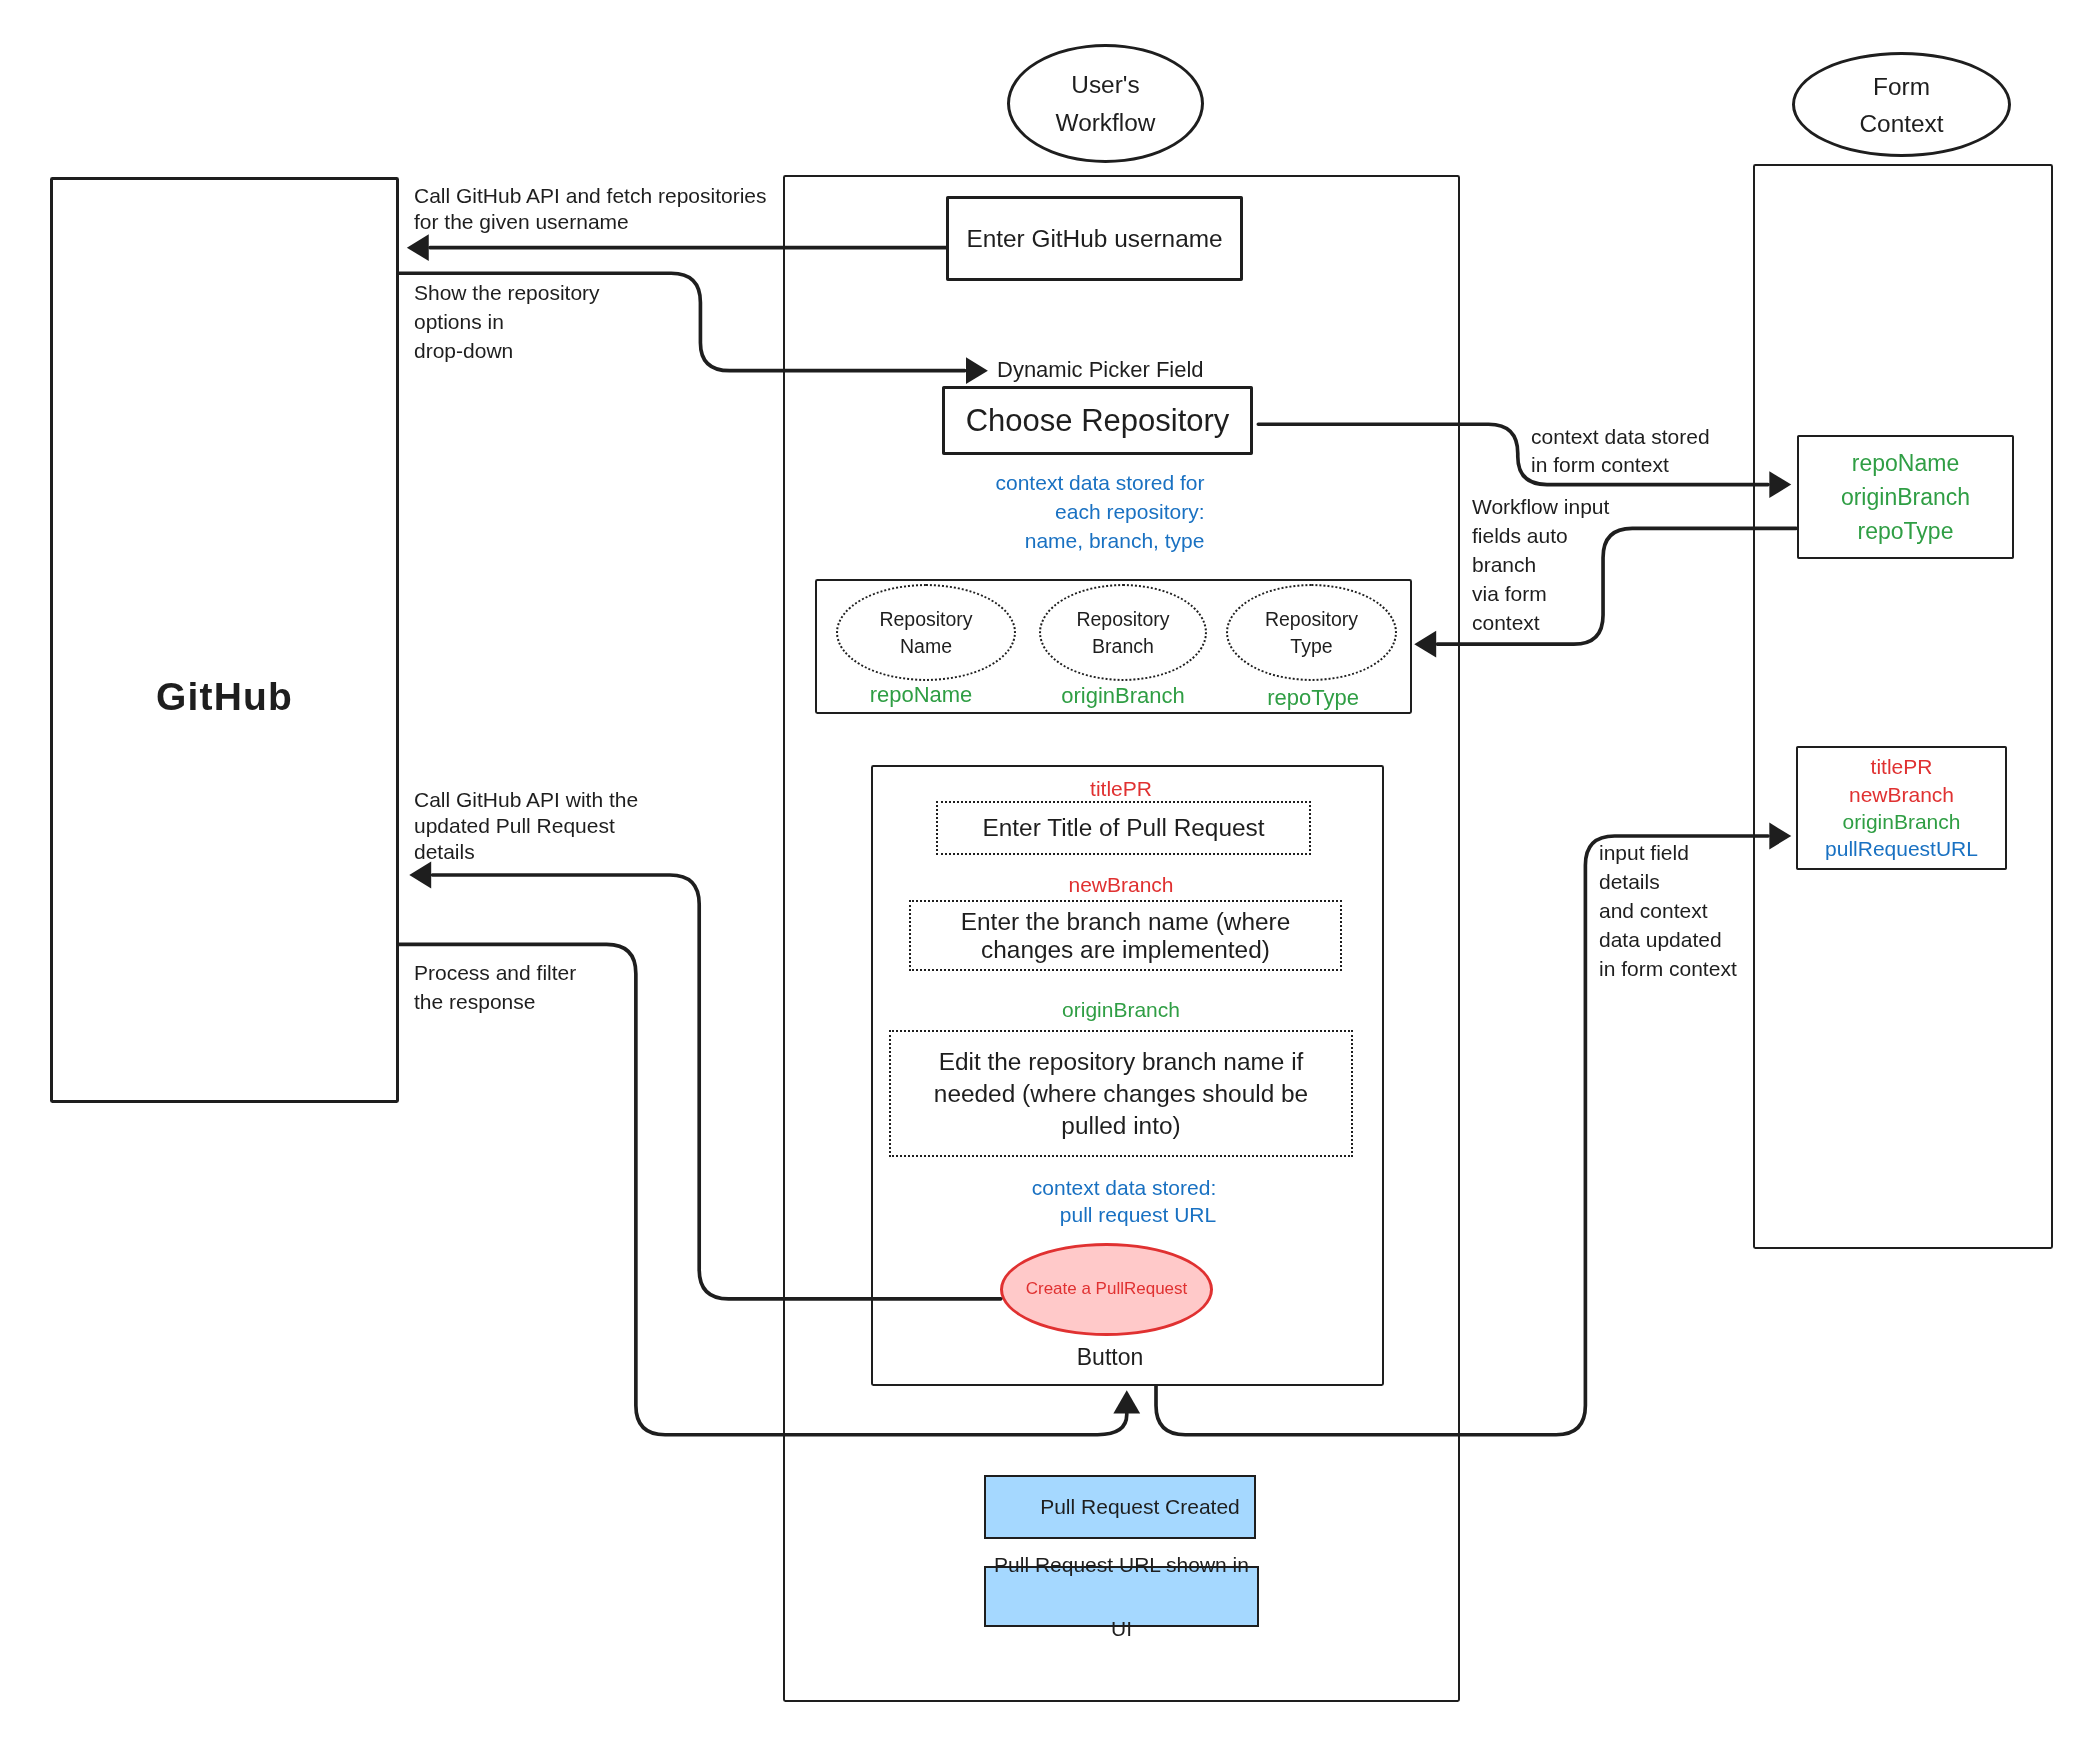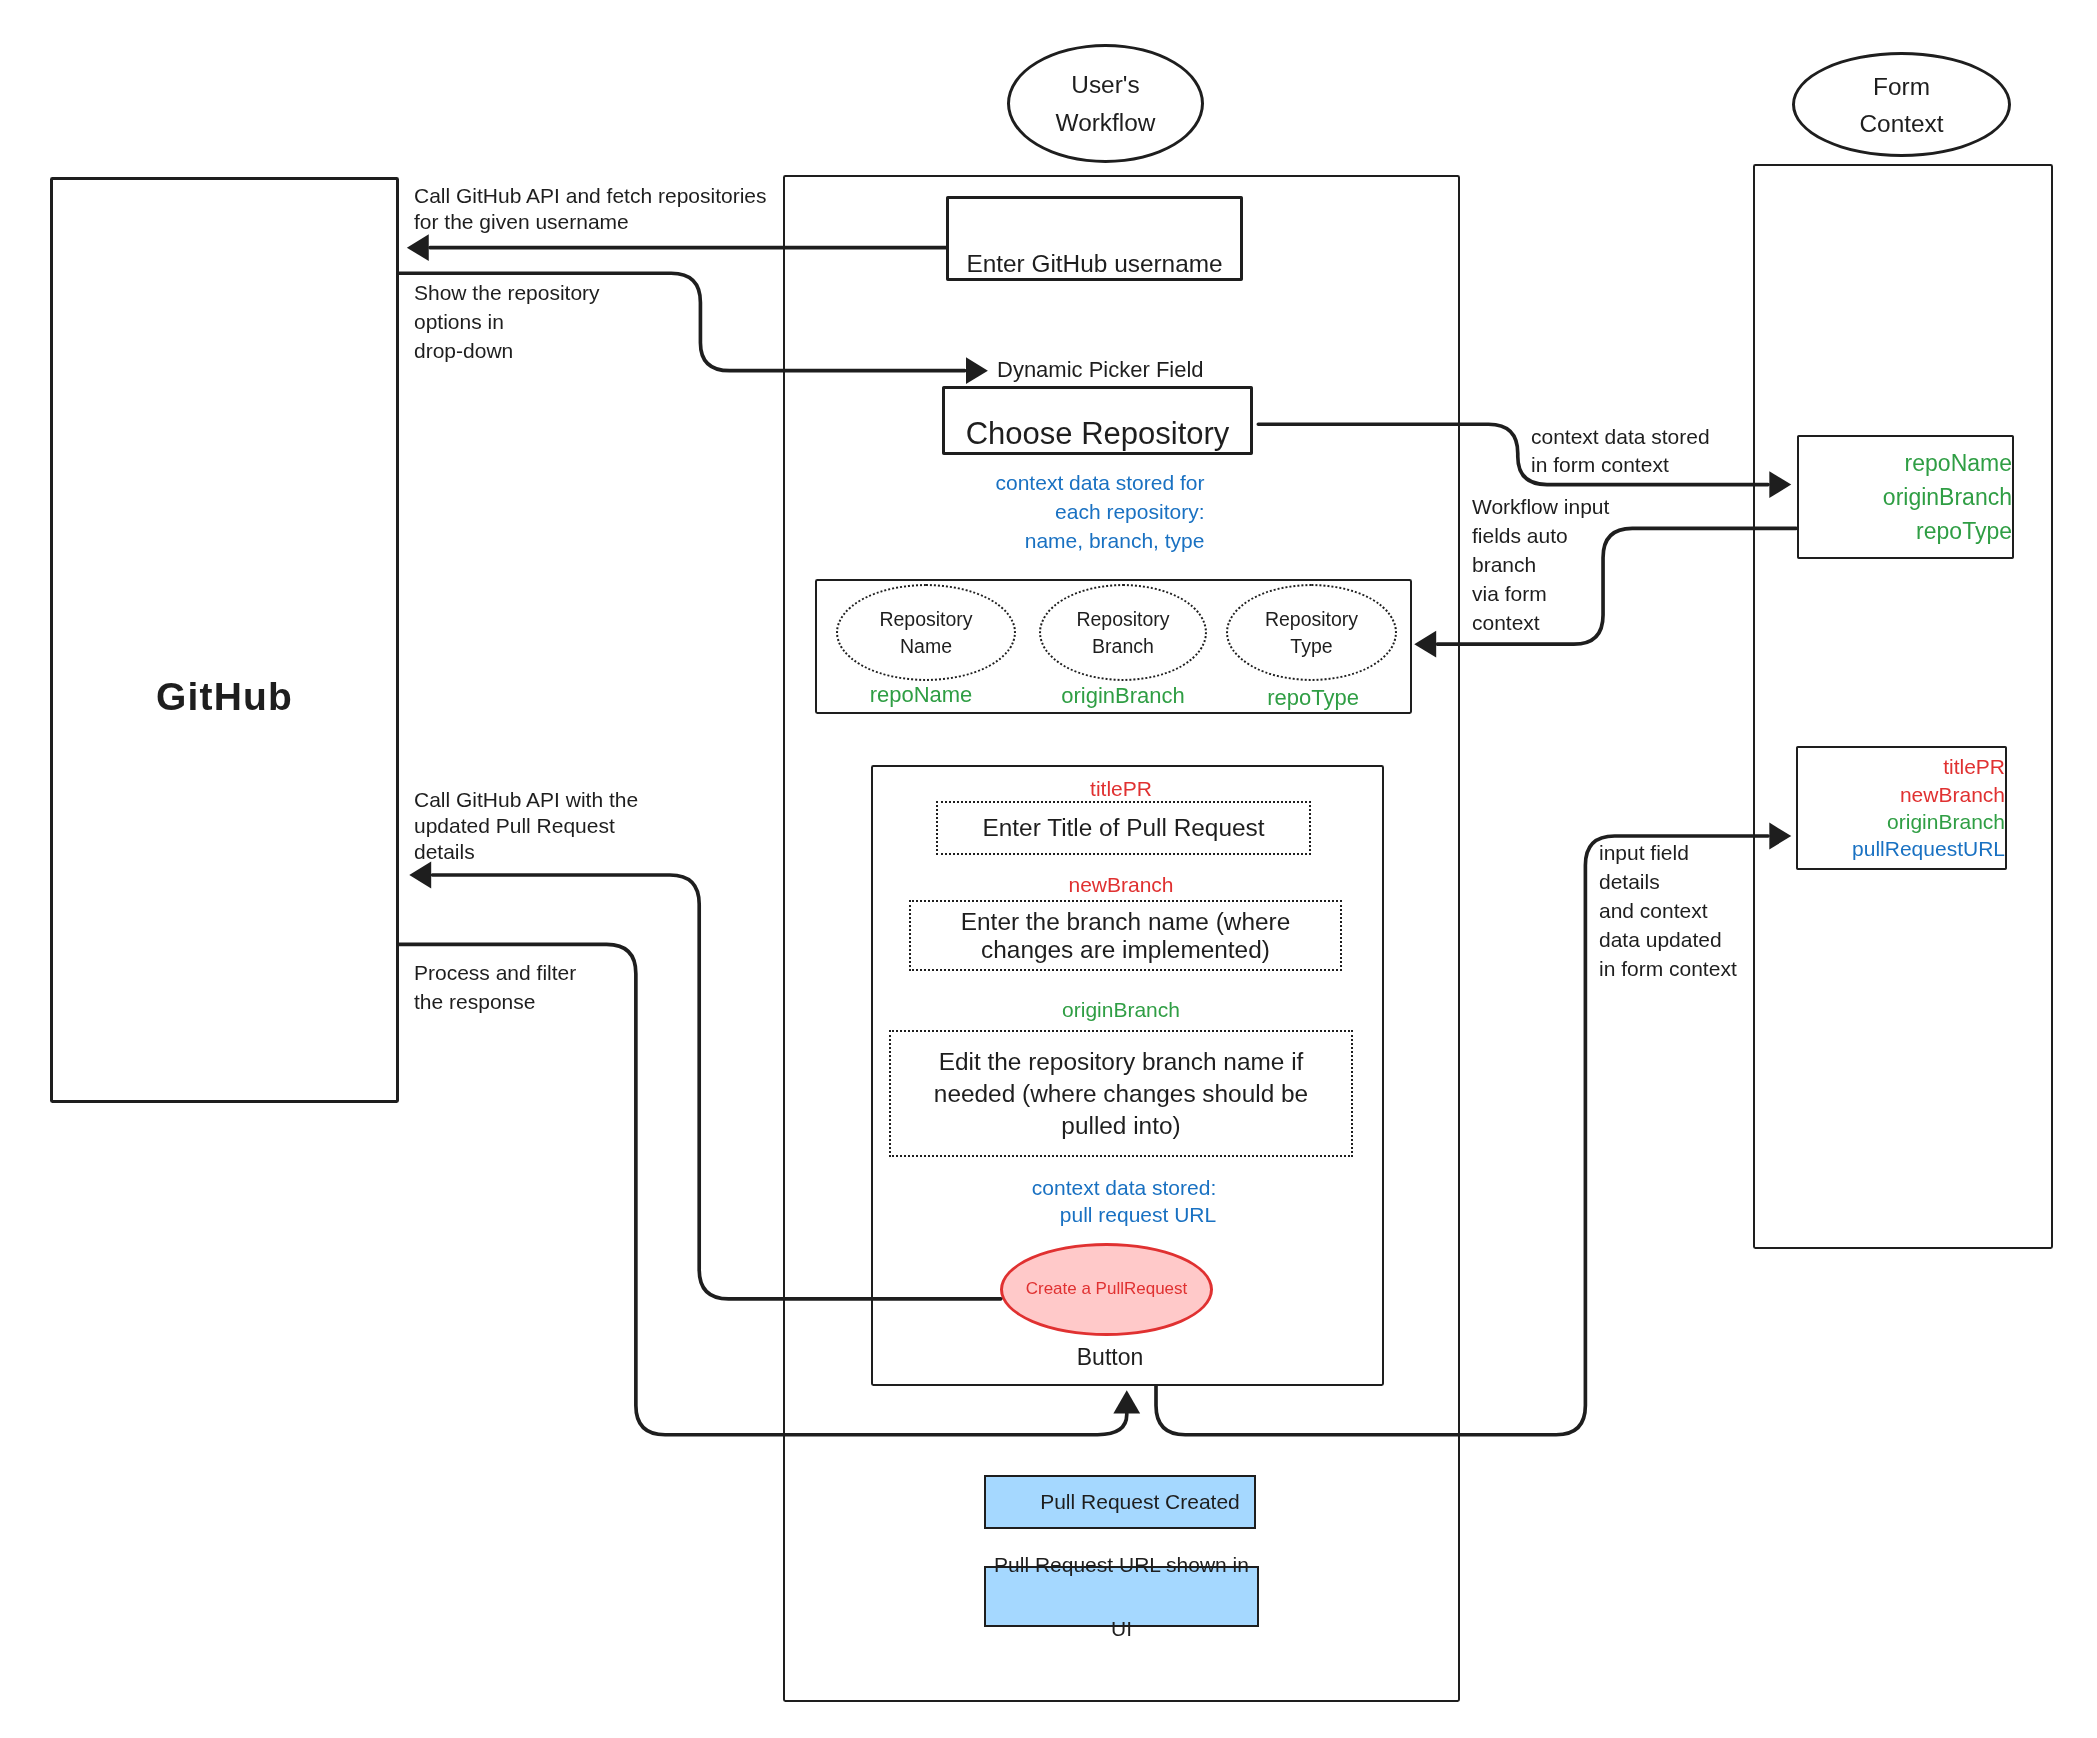--- a/index.html
+++ b/index.html
@@ -7,21 +7,21 @@
     --pink-fill:#ffc9c9; --blue-fill:#a5d8ff; --bg:#ffffff;
   }
   *{box-sizing:border-box;margin:0;padding:0;}
   html,body{background:var(--bg,#fff);}
   body{
     width:2097px;height:1739px;position:relative;overflow:hidden;
     font-family:"Liberation Sans",sans-serif;color:var(--ink,#1e1e1e);
   }
   .container{position:absolute;border:2.4px solid var(--ink,#1e1e1e);border-radius:2.4px;background:transparent;}
   .node{position:absolute;border:3px solid var(--ink,#1e1e1e);border-radius:1.8px;background:transparent;
-        display:flex;align-items:flex-end;justify-content:center;text-align:center;}
+        display:flex;align-items:center;justify-content:center;text-align:center;}
   .dottedbox{position:absolute;border:2.4px dotted var(--ink,#1e1e1e);background:transparent;
         display:flex;flex-direction:column;align-items:center;justify-content:center;text-align:center;}
   .ellipse{position:absolute;border:3px solid var(--ink,#1e1e1e);border-radius:50%;background:transparent;
         display:flex;flex-direction:column;align-items:center;justify-content:center;text-align:center;}
   .dotted-ellipse{position:absolute;border:2.4px dotted var(--ink,#1e1e1e);border-radius:50%;background:transparent;
         display:flex;flex-direction:column;align-items:center;justify-content:center;text-align:center;}
   .annot{position:absolute;font-size:21px;line-height:29px;white-space:nowrap;}
   .cnote{position:absolute;transform:translateX(-50%);text-align:right;white-space:nowrap;}
   .c-red{color:var(--red,#e03131);}
   .c-green{color:var(--green,#2f9e44);}
@@ -126,21 +126,21 @@
   <div>pull request URL</div>
 </div>
 
 <div class="pr-ellipse" style="left:1000px;top:1243px;width:213px;height:93px;">
   <div>Create a Pull</div>
   <div>Request</div>
 </div>
 
 <div class="cnote" style="left:1110px;top:1346px;font-size:23px;line-height:23px;">Button</div>
 
-<div class="bluebox" style="left:984px;top:1475px;width:272px;height:54px;padding-left:40px;">
+<div class="bluebox" style="left:984px;top:1475px;width:272px;height:64px;padding-left:40px;">
   <div>Pull Request Created</div>
 </div>
 
 <div class="bluebox" style="left:984px;top:1566px;width:275px;height:61px;gap:38px;">
   <div>Pull Request URL shown in</div>
   <div>UI</div>
 </div>
 
 <div class="node c-green" style="left:1797px;top:435px;width:217px;height:124px;border-width:2.4px;
      flex-direction:column;font-size:23px;line-height:34px;">

